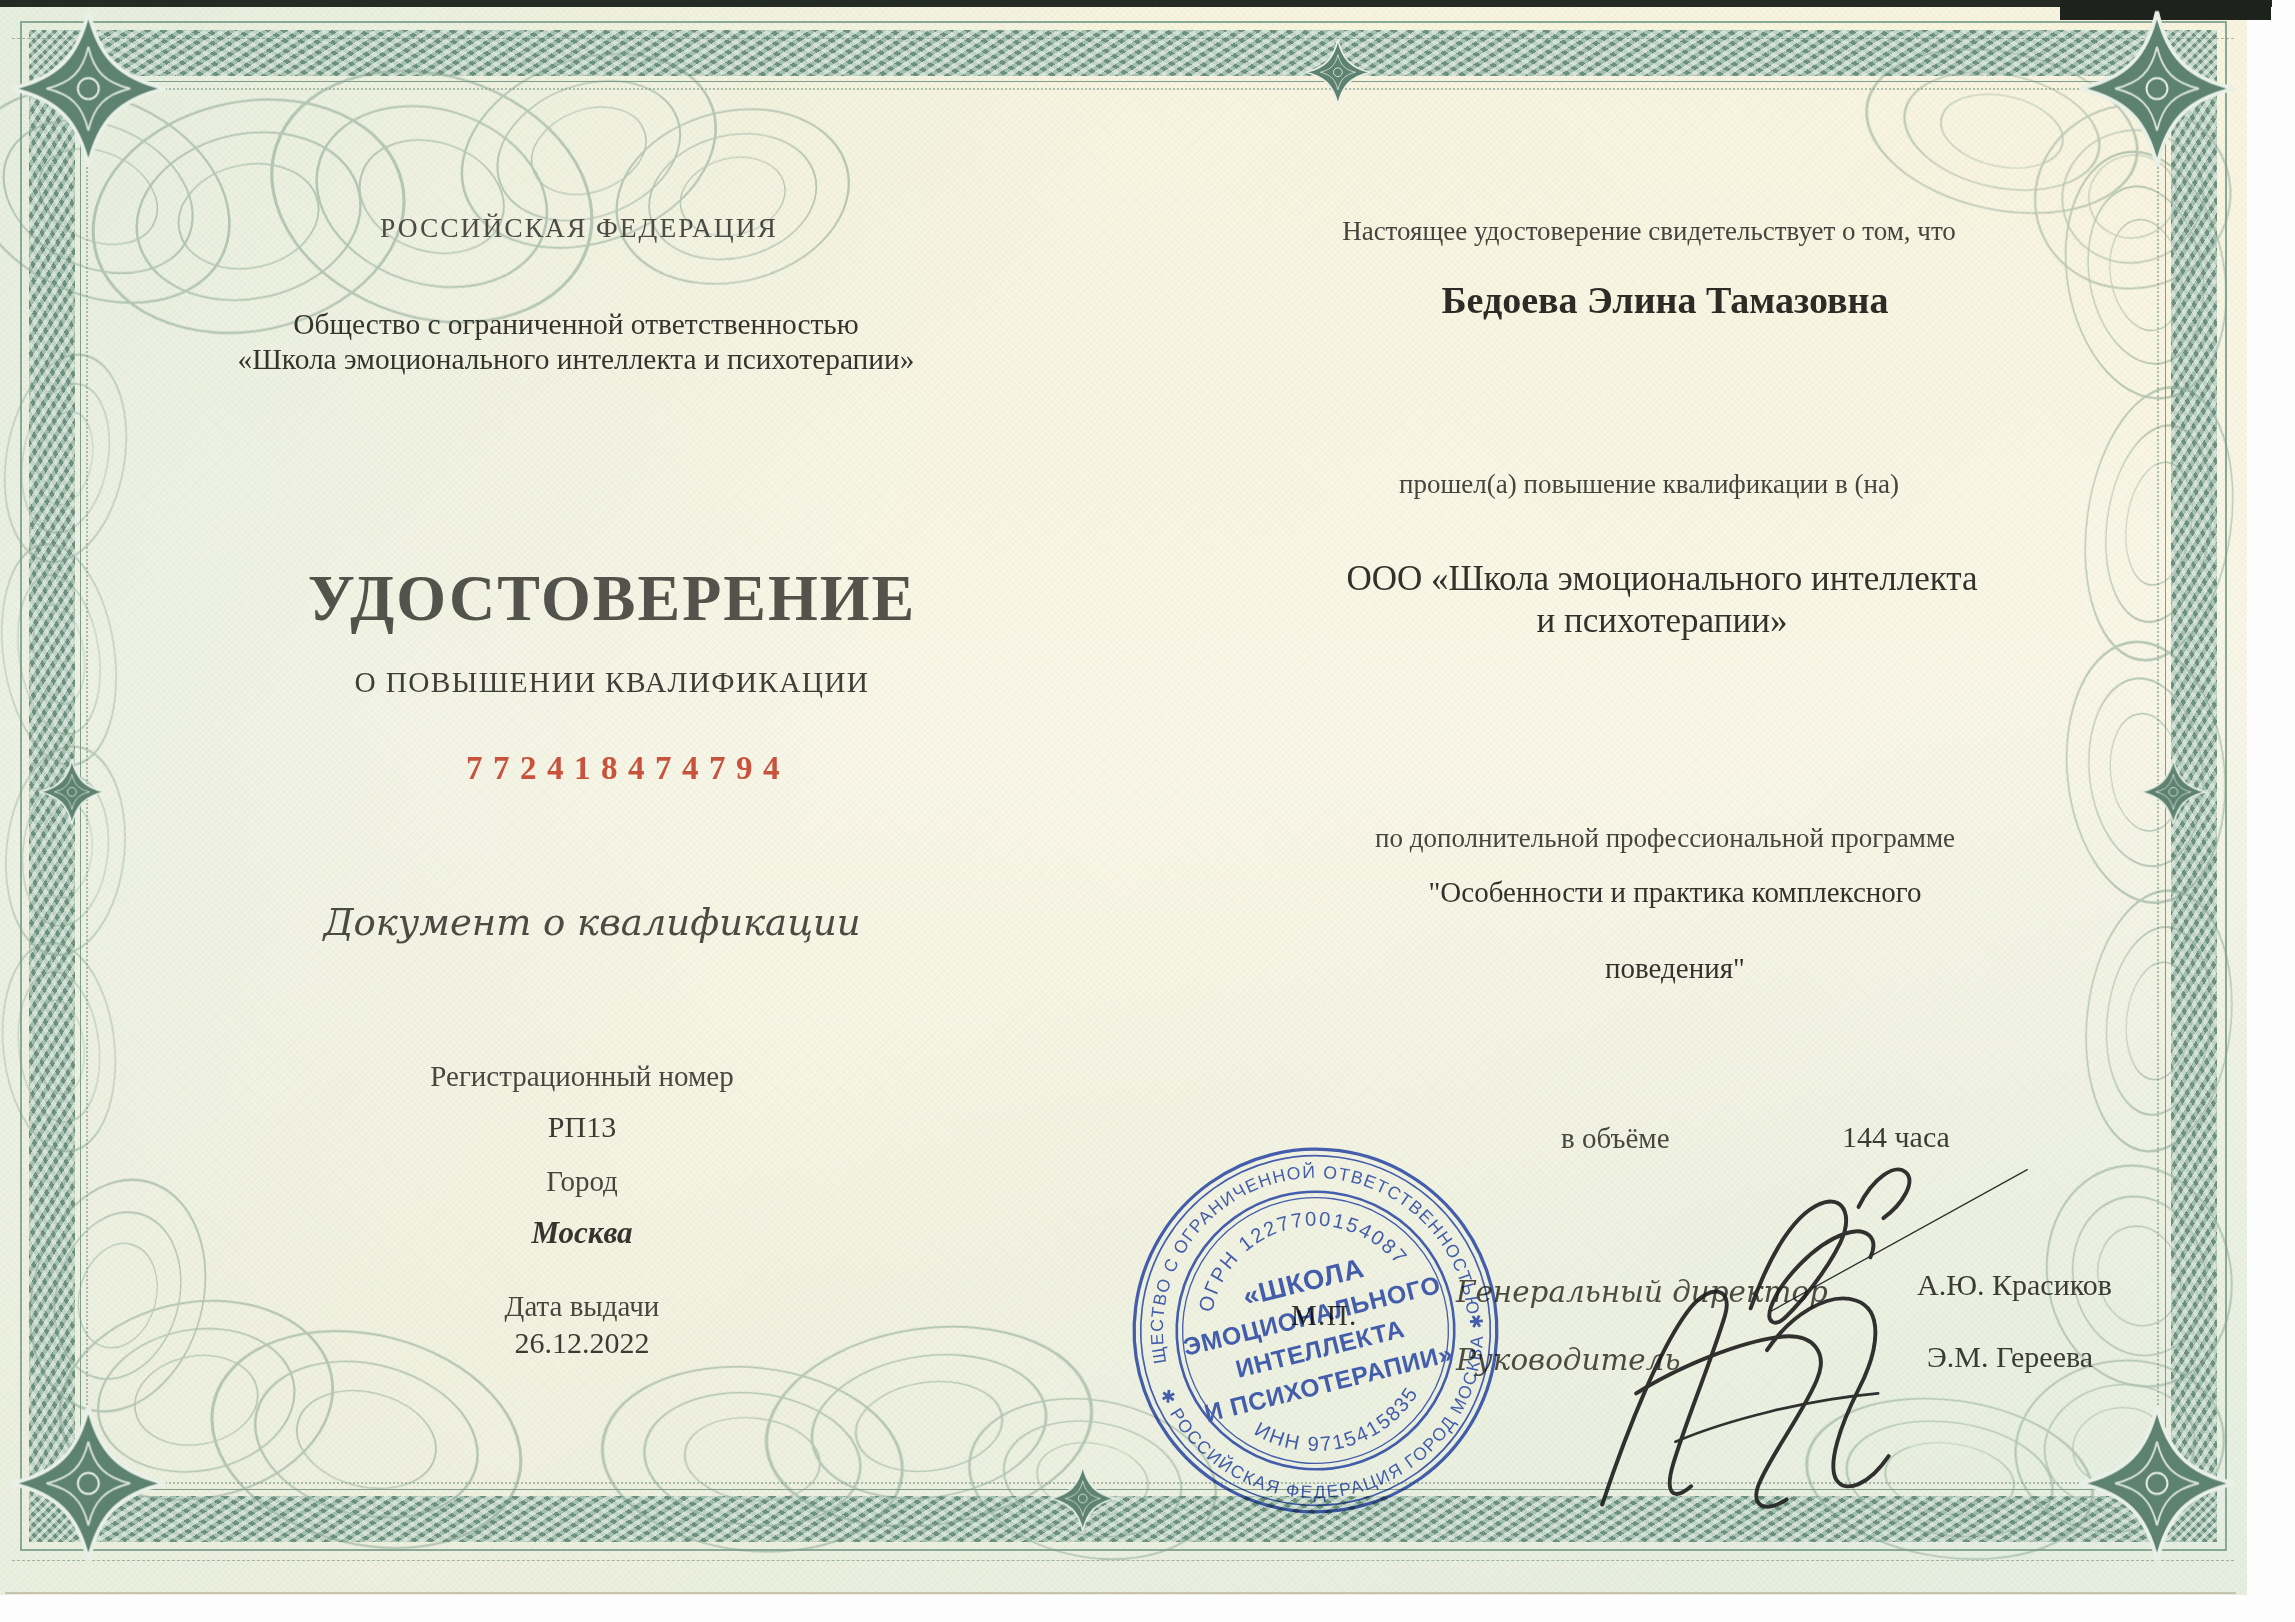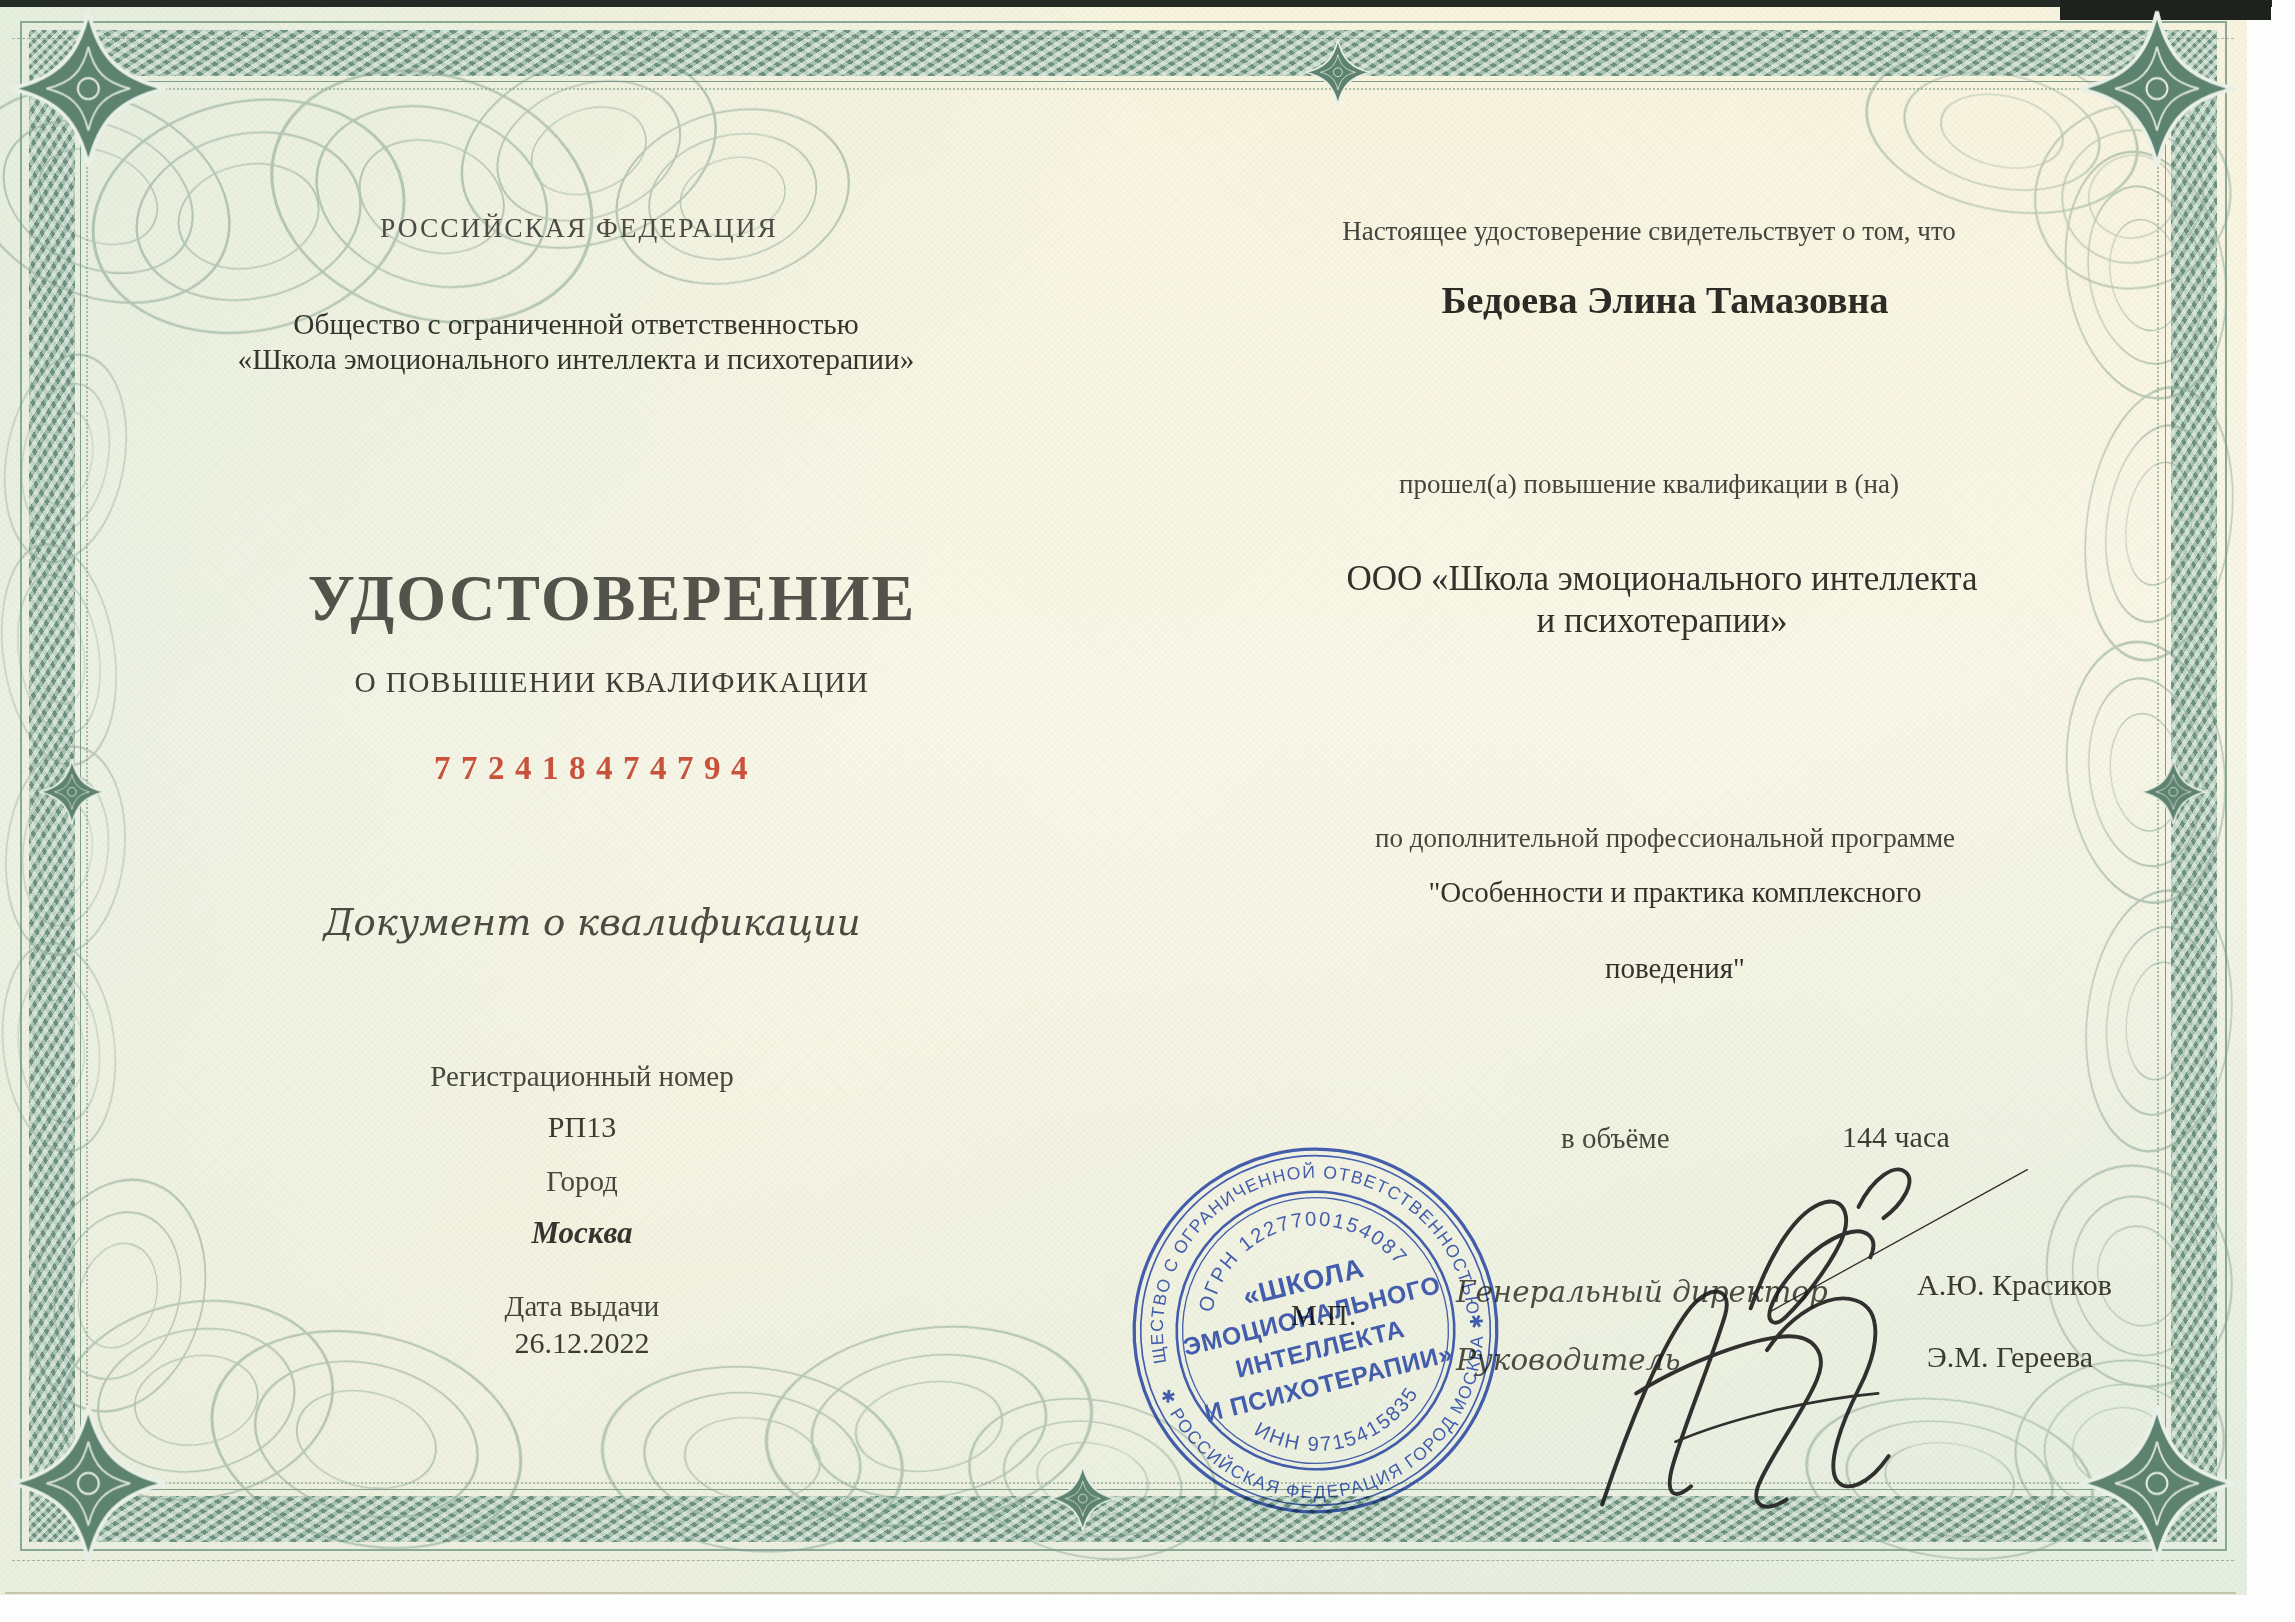--- a/index.html
+++ b/index.html
@@ -122,21 +122,21 @@
   <div class="frame f2"></div>
   <div class="frame f3"></div>
   <div class="dash dash-top"></div>
   <div class="dash dash-bottom"></div>
 
   <div class="t c country" style="left:579px;top:200px">РОССИЙСКАЯ ФЕДЕРАЦИЯ</div>
   <div class="t c org" style="left:576px;top:296px">Общество с ограниченной ответственностью</div>
   <div class="t c org" style="left:576px;top:331px">«Школа эмоционального интеллекта и психотерапии»</div>
   <div class="t doc-title" style="left:612px;top:561px">УДОСТОВЕРЕНИЕ</div>
   <div class="t c doc-sub" style="left:612px;top:654px">О ПОВЫШЕНИИ КВАЛИФИКАЦИИ</div>
-  <div class="t c blank-no" style="left:596px;top:738px">772418474794</div>
+  <div class="t c blank-no" style="left:628px;top:738px">772418474794</div>
   <div class="t c kind" style="left:592px;top:889px">Документ о квалификации</div>
   <div class="t c lbl" style="left:582px;top:1048px">Регистрационный номер</div>
   <div class="t c val" style="left:582px;top:1098px">РП13</div>
   <div class="t c lbl" style="left:582px;top:1153px">Город</div>
   <div class="t c city-v" style="left:582px;top:1203px">Москва</div>
   <div class="t c lbl" style="left:582px;top:1278px">Дата выдачи</div>
   <div class="t c val" style="left:582px;top:1314px">26.12.2022</div>
 
   <div class="t c stmt" style="left:1649px;top:204px">Настоящее удостоверение свидетельствует о том, что</div>
   <div class="t c person" style="left:1665px;top:266px">Бедоева Элина Тамазовна</div>

